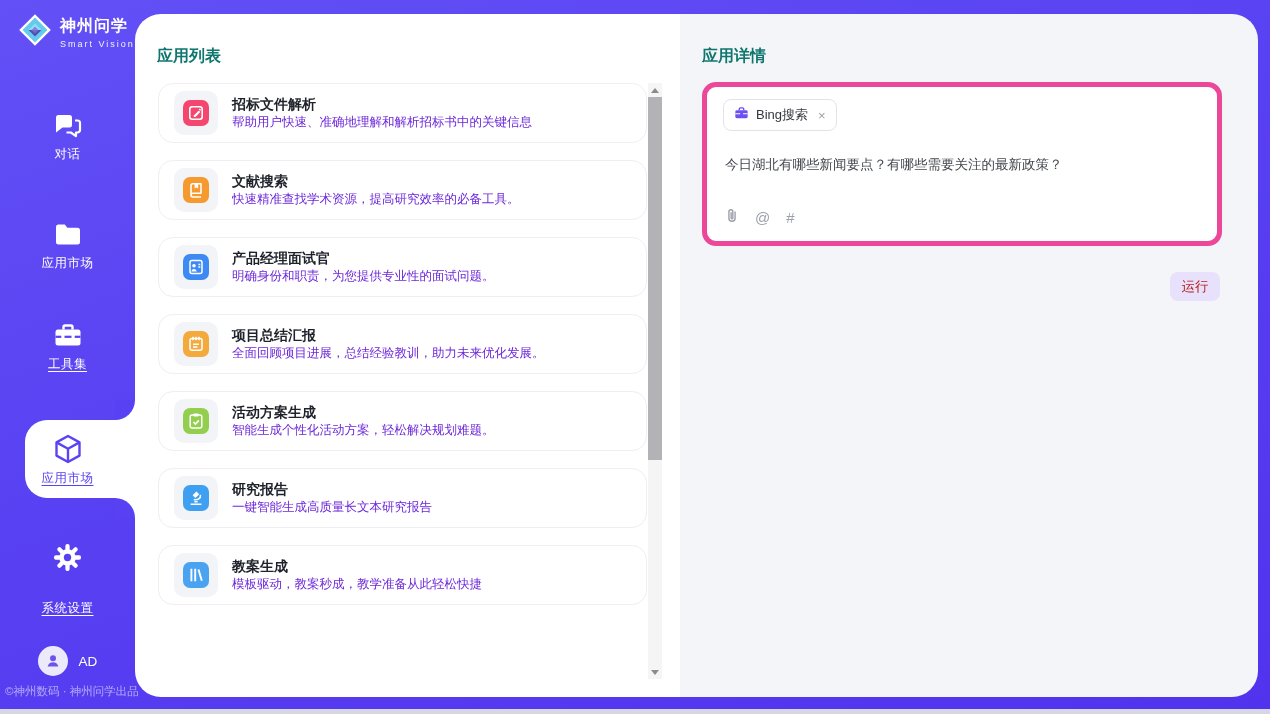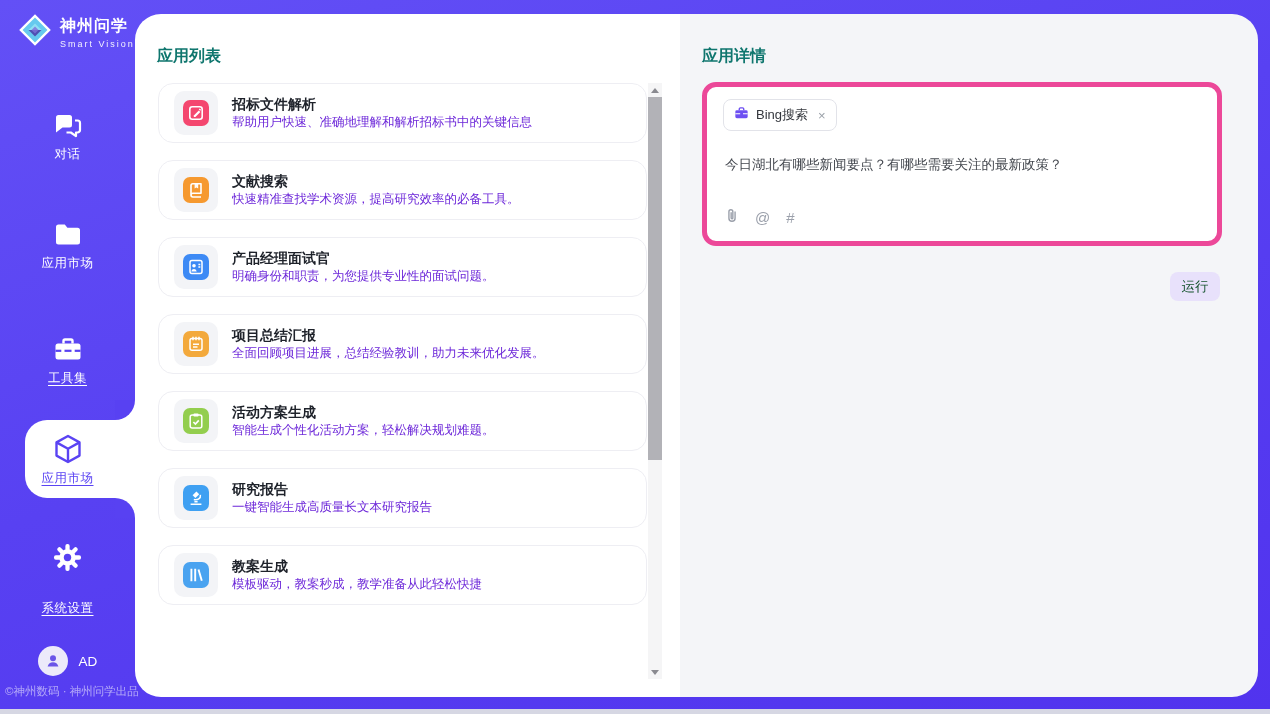--- a/index.html
+++ b/index.html
@@ -11,21 +11,21 @@
   }
   
   .sidebar { position:absolute; left:0; top:0; width:135px; height:709px; z-index:2; }
   .brand { position:absolute; top:12px; left:17px; display:flex; align-items:center; gap:7px; }
   .brand-text .brand-name { color:#fff; font-weight:700; font-size:16px; letter-spacing:1px; white-space:nowrap; }
   .brand-text .brand-sub { color:rgba(255,255,255,.92); font-size:9px; letter-spacing:2px; margin-top:2px; }
   .nav-item { position:absolute; width:135px; display:flex; flex-direction:column; align-items:center; gap:6px; color:#fff; cursor:pointer; z-index:3; }
   .nav-icon { height:30px; display:flex; align-items:center; justify-content:center; }
   .nav-label { font-size:12.5px; letter-spacing:.5px; }
   .nav-label.underlined { text-decoration:underline; text-underline-offset:3px; }
-  .nav-pos-0 { top:110px; } .nav-pos-1 { top:219px; } .nav-pos-2 { top:334px;font-family:Liberation Serif, serif; }
+  .nav-pos-0 { top:110px; } .nav-pos-1 { top:219px; } .nav-pos-2 { top:320px;font-family:Liberation Serif, serif; }
   .nav-pos-3 { top:434px; } .nav-pos-4 { top:542px;gap:28px; }
   .nav-item.active { color:#5a43f3; }
   .tab-bubble { position:absolute; left:25px; top:420px; width:110px; height:78px; background:#fff; border-radius:22px 0 0 22px; z-index:2; }
   .tab-curve { position:absolute; left:115px; width:20px; height:20px; background:#fff; z-index:2; }
   .tab-curve.top { top:400px; }
   .tab-curve.top::before { content:''; display:block; width:100%; height:100%; background:#5841f2; border-bottom-right-radius:100%; }
   .tab-curve.bottom { top:498px; }
   .tab-curve.bottom::before { content:''; display:block; width:100%; height:100%; background:#5841f2; border-top-right-radius:100%; }
   .user-row { position:absolute; top:646px; width:135px; display:flex; align-items:center; justify-content:center; gap:11px; cursor:pointer; }
   .avatar { width:30px; height:30px; border-radius:50%; background:#eceafa; display:flex; align-items:center; justify-content:center; }
@@ -55,21 +55,21 @@
   .sb-thumb { position:absolute; top:14px; left:0; width:14px; height:363px; background:#b2b2b7; cursor:grab; }
   
   .detail-panel { flex:1; background:#f4f5f8; position:relative; }
   .input-card { position:absolute; top:68px; left:22px; width:520px; height:164px; background:#fff; border:5px solid #ec4899; border-radius:14px; cursor:text; }
   .chip { position:absolute; top:12px; left:16px; height:32px; border:1px solid #e2e3e9; border-radius:8px; display:flex; align-items:center; gap:7px; padding:0 10px; background:#fff; cursor:default; }
   .chip-label { font-size:13px; color:#33363c; }
   .chip-close { font-size:13px; color:#9aa0a8; margin-left:3px; cursor:pointer; }
   .query { position:absolute; top:68px; left:18px; right:16px; font-size:13.5px; color:#43474e; line-height:1.5; }
   .toolbar { position:absolute; left:18px; bottom:13px; display:flex; align-items:center; gap:16px; color:#9ba0ab; }
   .tool-glyph { font-size:15px; line-height:1; cursor:pointer; }
-  .run-btn { position:absolute; top:258px; right:38px; width:50px; height:29px; background:#e8e1fb; color:#14532d; border:none; border-radius:8px; font-size:13.5px; display:flex; align-items:center; justify-content:center; cursor:pointer; font-family:inherit; }
+  .run-btn { position:absolute; top:258px; right:38px; width:50px; height:29px; background:#e8e1fb; color:#b91c1c; border:none; border-radius:8px; font-size:13.5px; display:flex; align-items:center; justify-content:center; cursor:pointer; font-family:inherit; }
   
   .bottom-strip { position:absolute; left:0; right:0; bottom:0; height:5px; background:#d6d7e3; z-index:10; }
 </style>
 </head>
 <body>
 
 <aside class="sidebar">
   <div class="brand">
     <span>
       <svg width="36" height="36" viewBox="0 0 36 36">

